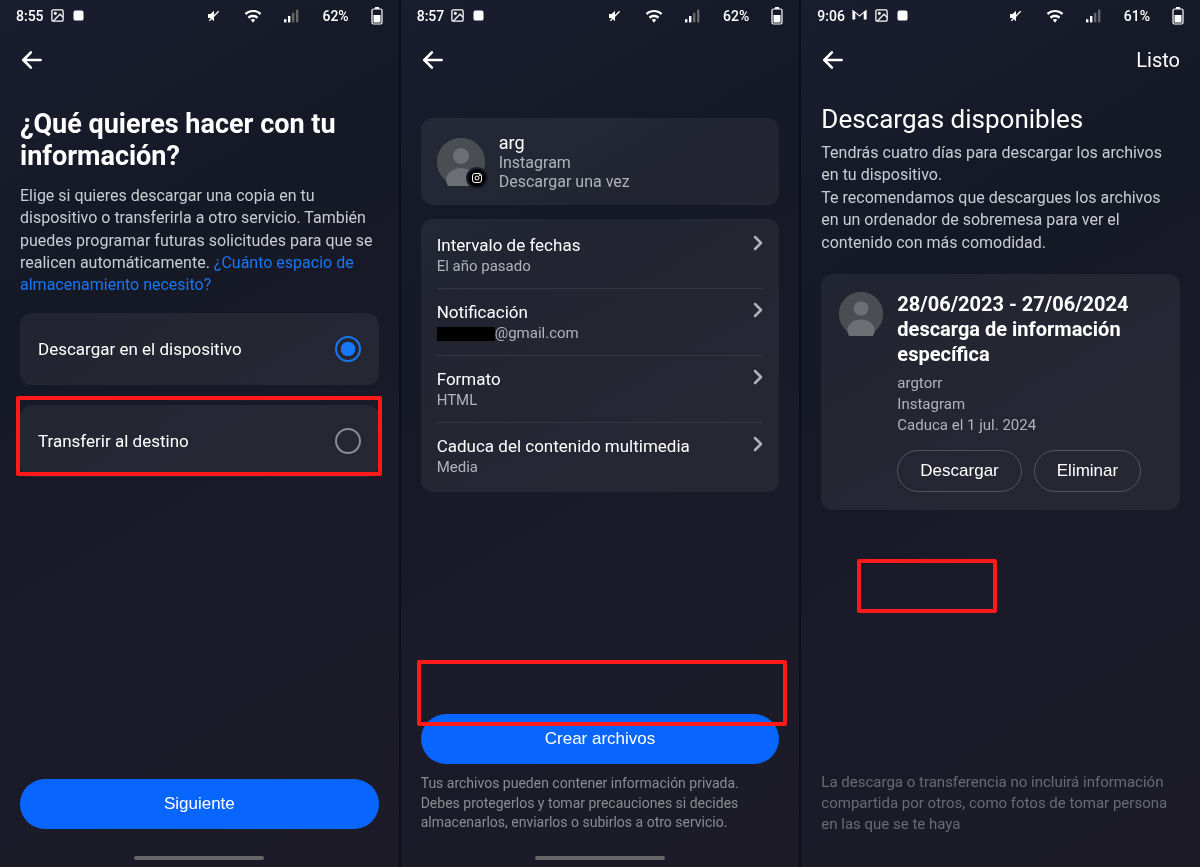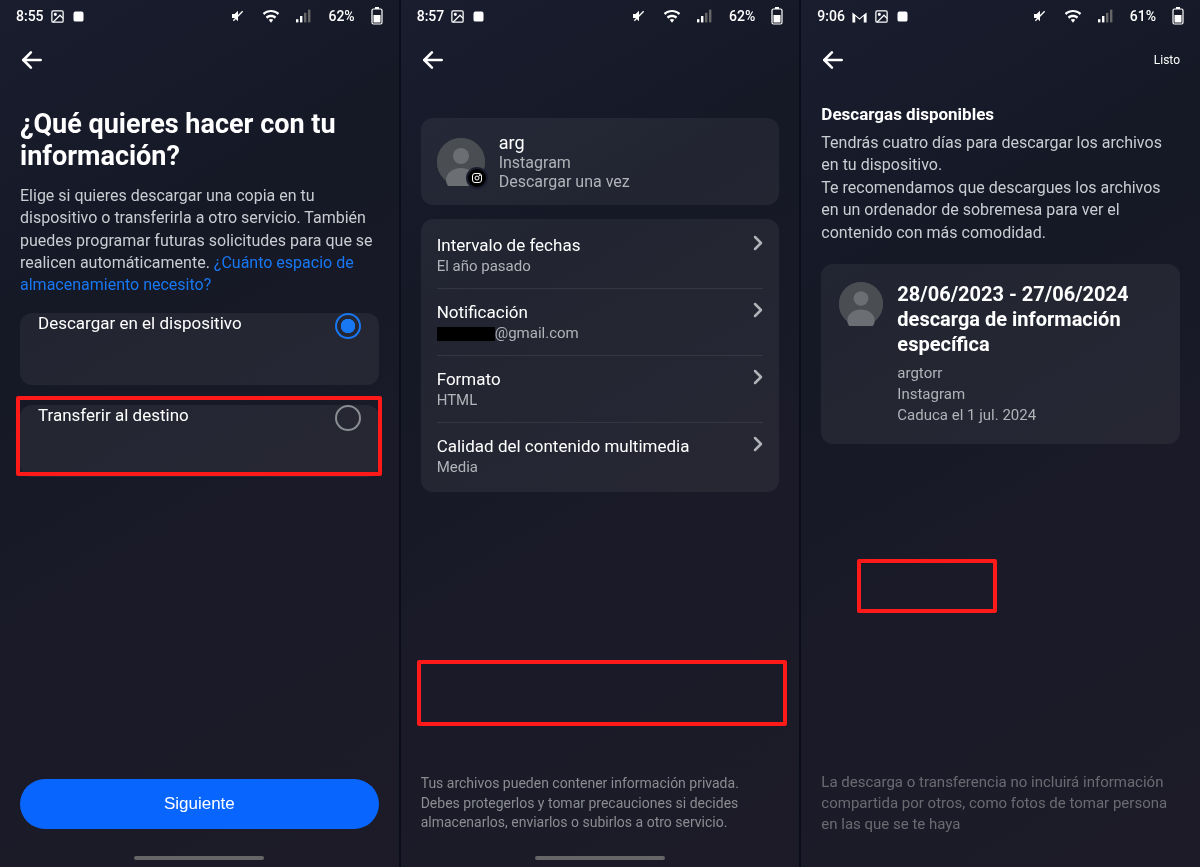--- a/index.html
+++ b/index.html
@@ -25,74 +25,75 @@
   .status-bar {
     height: 32px;
     display: flex;
     justify-content: space-between;
     align-items: center;
     padding: 0 16px;
     font-size: 14px;
     font-weight: 500;
     color: #fff;
   }
-  .status-left { display: flex; align-items: flex-end; gap: 6px; }
-  .status-right { display: flex; align-items: center; gap: 16px; }
+  .status-left { display: flex; align-items: flex-start; gap: 6px; }
+  .status-right { display: flex; align-items: center; gap: 22px; }
   .sicon { display: inline-flex; align-items: center; }
   .header {
     height: 56px;
     display: flex;
     align-items: center;
     padding: 0 12px;
     justify-content: space-between;
   }
   .back-btn {
     width: 40px; height: 40px;
     display: flex; align-items: center; justify-content: center;
     cursor: pointer;
     color: #fff;
   }
   .header-action {
-    font-size: 12px;
+    font-size: 20px;
     padding: 0 8px;
     color: #fff;
     cursor: pointer;
   }
   .content {
     flex: 1;
     padding: 0 20px 12px 20px;
     overflow: hidden;
     display: flex;
     flex-direction: column;
   }
   h1.title {
     font-size: 27px;
     font-weight: 700;
     line-height: 1.2;
     margin: 20px 0 12px 0;
     color: #fff;
   }
   h2.subtitle {
-    font-size: 17px;
-    font-weight: 700;
+    font-size: 26px;
+    font-weight: 400;
     margin: 16px 0 8px 0;
     color: #fff;
   }
   p.desc {
     font-size: 16px;
     line-height: 1.4;
     color: #c9ccd1;
     margin-bottom: 16px;
   }
   a.link { color: #1877f2; text-decoration: none; }
   .radio-card {
     background: rgba(255,255,255,0.06);
     border-radius: 12px;
     height: 72px;
     display: flex;
+    align-items: center;
     justify-content: space-between;
     padding: 0 18px;
     margin-bottom: 20px;
     cursor: pointer;
     font-size: 17px;
     color: #fff;
     gap: 40px;
   }
   .radio {
     width: 26px; height: 26px; border-radius: 50%;
@@ -400,30 +401,31 @@
           <div class="lbl">Formato</div>
           <div class="val">HTML</div>
         </div>
         <span class="chev"><svg width="10" height="16" viewBox="0 0 10 16" fill="none" stroke="currentColor" stroke-width="2.5" stroke-linecap="round" stroke-linejoin="round">
               <polyline points="2 2 8 8 2 14"></polyline>
             </svg></span>
       </div>
       <div class="divider"></div>
       <div class="orow">
         <div>
-          <div class="lbl">Calidad del contenido multimedia</div>
+          <div class="lbl">Caduca del contenido multimedia</div>
           <div class="val">Media</div>
         </div>
         <span class="chev"><svg width="10" height="16" viewBox="0 0 10 16" fill="none" stroke="currentColor" stroke-width="2.5" stroke-linecap="round" stroke-linejoin="round">
               <polyline points="2 2 8 8 2 14"></polyline>
             </svg></span>
       </div>
     </div>
 
     <div class="footer-area">
+      <button class="primary-btn">Crear archivos</button>
       <p class="small-note">Tus archivos pueden contener información privada. Debes protegerlos y tomar precauciones si decides almacenarlos, enviarlos o subirlos a otro servicio.</p>
     </div>
   </div>
   <div class="nav-handle"></div>
 
   <div class="highlight-box" style="left:16px; top:660px; width:370px; height:66px;"></div>
 </div>
 
 <div class="phone p3">
   <div class="status-bar">
@@ -503,20 +505,24 @@
             <circle cx="24" cy="24" r="24" fill="#4a4d52"></circle>
             <circle cx="24" cy="18" r="8" fill="#6b6e73"></circle>
             <ellipse cx="24" cy="42" rx="15" ry="12" fill="#6b6e73"></ellipse>
           </svg>
       </div>
       <div class="dl-info">
         <div class="dl-title">28/06/2023 - 27/06/2024 descarga de información específica</div>
         <div class="dl-meta">argtorr</div>
         <div class="dl-meta">Instagram</div>
         <div class="dl-meta">Caduca el 1 jul. 2024</div>
+        <div class="dl-actions">
+          <button class="pill-btn">Descargar</button>
+          <button class="pill-btn">Eliminar</button>
+        </div>
       </div>
     </div>
 
 
     <p class="desc" style="color:#8a8d91; font-size:15px; margin-top:auto; opacity:0.7;">La descarga o transferencia no incluirá información compartida por otros, como fotos de tomar persona en las que se te haya</p>
   </div>
 
   <div class="highlight-box" style="left:56px; top:559px; width:140px; height:54px;"></div>
 </div>
 

